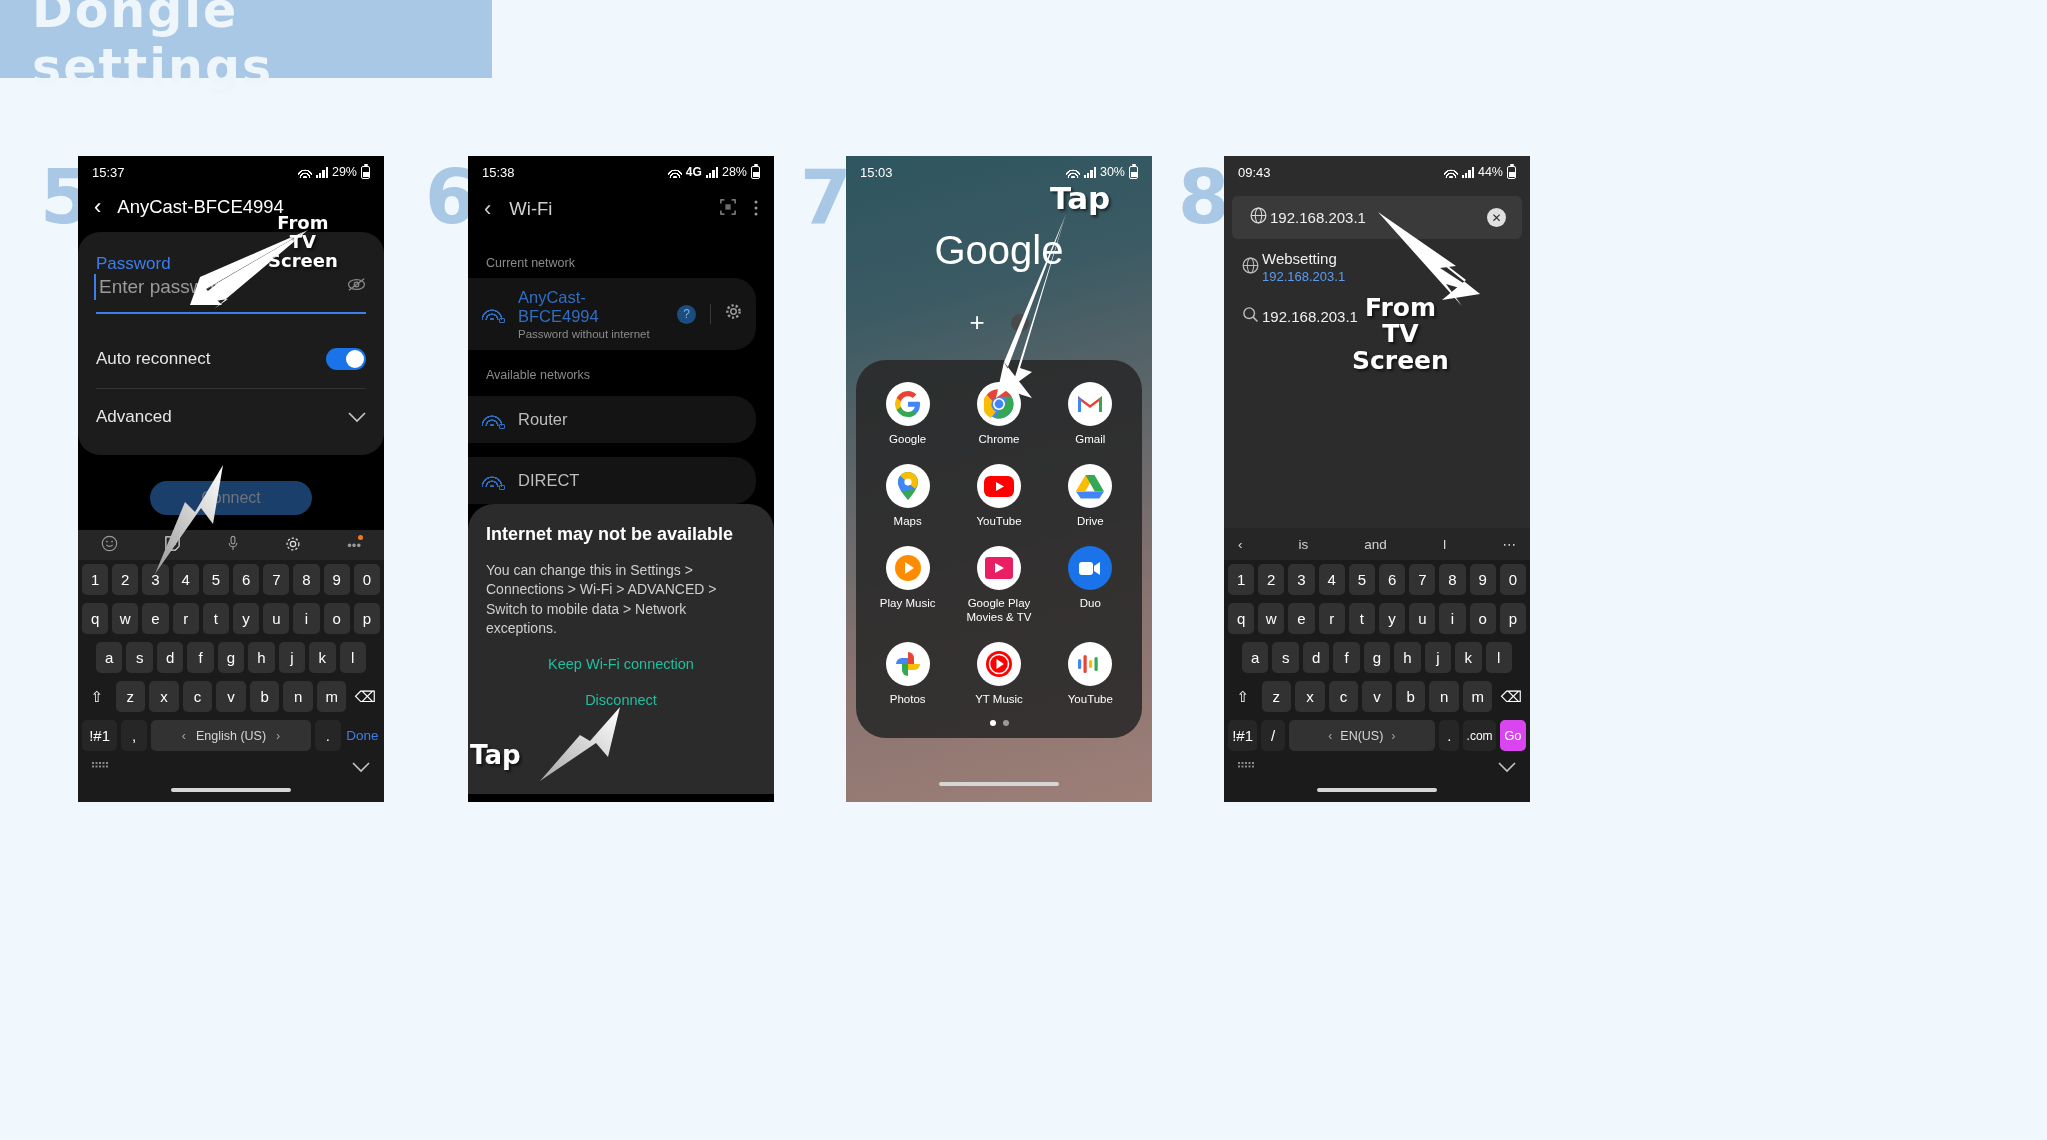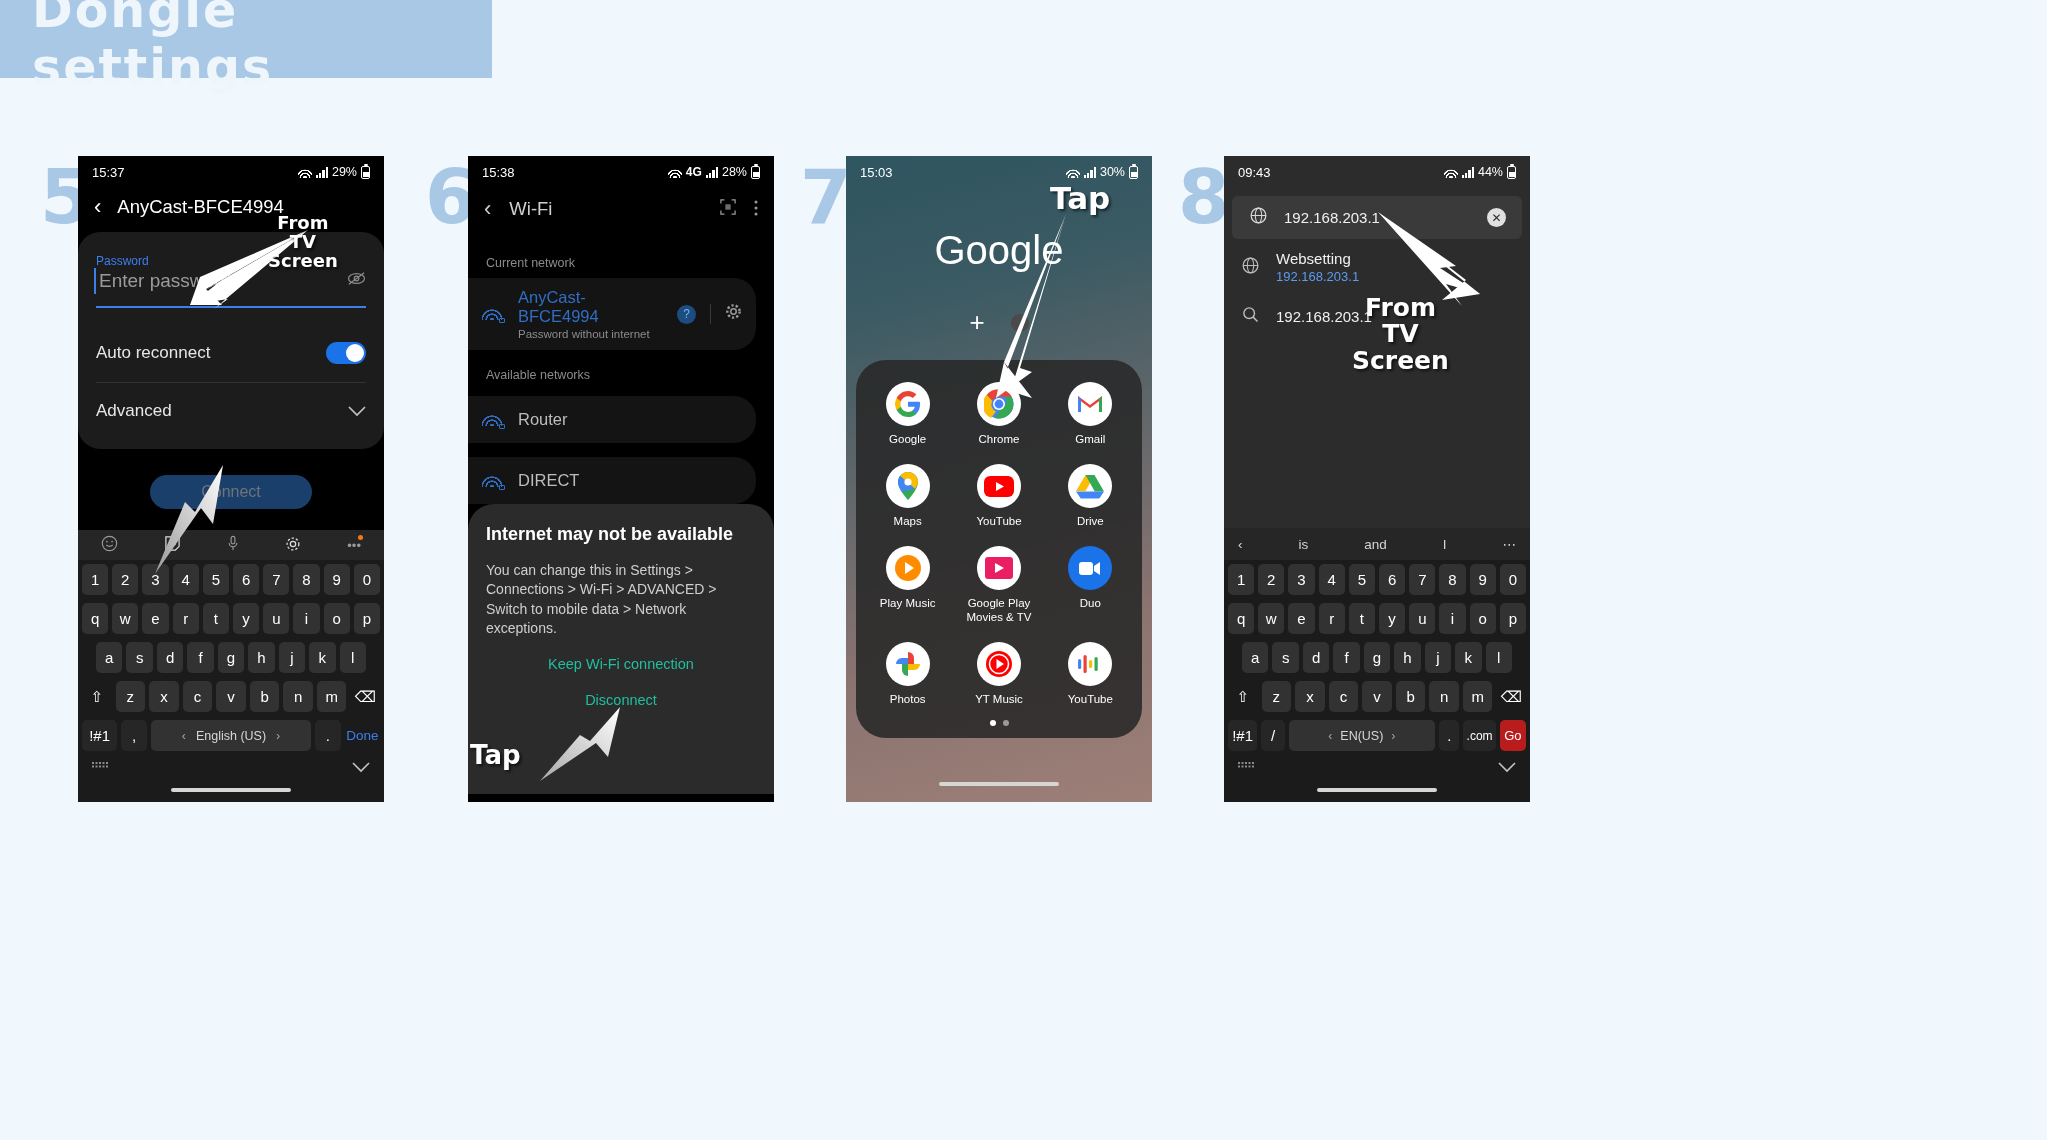--- a/index.html
+++ b/index.html
@@ -72,21 +72,21 @@
   .ico-batt::after{content:"";position:absolute;bottom:0.5px;left:0.5px;right:0.5px;height:45%;background:currentColor;}
   .ico-4g { font-size:12px; font-weight:bold; line-height:1;}
 
   
   .p5-appbar { display:flex; align-items:center; gap:16px; padding: 8px 16px 14px 16px; }
   .p5-back { color:#fff; font-size:22px; line-height:1; }
   .p5-title { color:#fff; font-size:18.5px; }
   .card-dark {
     background:#1c1c1c; border-radius:22px; margin: 0 0px;
   }
-  .pw-label { color:#3d7eed; font-size:12px; padding: 22px 18px 2px 18px; }
+  .pw-label { color:#3d7eed; font-size:17px; padding: 22px 18px 2px 18px; }
   .pw-input-row { display:flex; align-items:center; justify-content:space-between; padding: 0 18px 0 18px; }
   .pw-input { color:#9a9a9a; font-size:19px; position:relative; padding-left:3px; }
   .pw-caret { position:absolute; left:-2px; top:-2px; width:2px; height:26px; background:#3d7eed; }
   .pw-eye { color:#8a8a8a; font-size:17px; }
   .pw-underline { height:2px; background:#3d7eed; margin: 14px 18px 0 18px; }
   .row-item { display:flex; align-items:center; justify-content:space-between; padding: 18px 18px; color:#e6e6e6; font-size:17px; }
   .row-divider { height:1px; background:#333; margin: 0 18px; }
   .toggle {
     width:40px; height:22px; border-radius:11px; background:#1a73e8; position:relative;
   }
@@ -109,21 +109,21 @@
   .kb-row { display:flex; justify-content:center; gap:4px; padding: 4px 4px; }
   .key {
     background:#323232; color:#fff; border-radius:5px;
     font-size:15px; display:flex; align-items:center; justify-content:center;
     height:31px; flex:1; min-width:0;
   }
   .key.flat { background:transparent; }
   .key.blue { color:#3d7eed; background:transparent; font-size:13.5px; }
   .key.space { flex: 5; background:#323232; font-size:12.5px; color:#d7d7d7;}
   .key.dark { background:#262626; }
-  .key.go { background:#b91c1c; color:#fff; font-size:13px;}
+  .key.go { background:#d946ef; color:#fff; font-size:13px;}
   .kb-bottom { display:flex; align-items:center; justify-content:space-between; padding: 6px 14px; color:#8a8a8a; font-size:13px;}
   .navbar-home { display:flex; align-items:center; justify-content:center; padding: 6px 0 10px 0;}
   .navbar-home .pill { width:120px; height:4px; border-radius:2px; background:#d6d6d6;}
 
   
   .p6-appbar { display:flex; align-items:center; justify-content:space-between; padding: 8px 16px 16px 16px;}
   .p6-appbar-left { display:flex; align-items:center; gap:18px;}
   .p6-on-card {
     background:#0b1c2c; border-radius:0 26px 26px 0; height:48px;
     display:flex; align-items:center; justify-content:space-between;
@@ -171,21 +171,21 @@
   .appgrid { display:grid; grid-template-columns: repeat(3,1fr); row-gap:18px;}
   .app { display:flex; flex-direction:column; align-items:center; gap:7px;}
   .app .icon { width:44px; height:44px; border-radius:50%; background:#fff; display:flex;align-items:center;justify-content:center; font-size:20px; font-weight:bold;}
   .app .lbl { color:#fff; font-size:11.5px; text-align:center; line-height:1.15;}
   .dots-page { display:flex; justify-content:center; gap:7px; margin-top:14px;}
   .dots-page i { width:6px;height:6px;border-radius:50%;background:#9a9a9a; display:block;}
   .dots-page i.on { background:#fff; }
 
   
   .p8-bg { background:#2c2c2c; }
-  .sugg-row { display:flex; align-items:center; gap:16px; padding: 11px 16px; }
+  .sugg-row { display:flex; align-items:center; gap:2px; padding: 11px 16px; }
   .sugg-row .si { color:#cfcfcf; font-size:16px; width:20px; text-align:center; flex:none;}
   .sugg-main { color:#f0f0f0; font-size:15px; }
   .sugg-sub { color:#5b9cf0; font-size:13px; margin-top:2px;}
   .sugg-row.sel { background:#3a3a3a; border-radius:6px; margin: 0 8px; }
   .close-x { width:19px;height:19px;border-radius:50%;background:#e0e0e0;color:#2c2c2c;font-size:12px;display:flex;align-items:center;justify-content:center; margin-left:auto;}
   .pred-bar { display:flex; align-items:center; justify-content:space-between; padding: 8px 14px; background:#262626; color:#d4d4d4; font-size:13.5px;}
 
   
   .anno {
     position:absolute; color:#fff; font-weight:bold;

